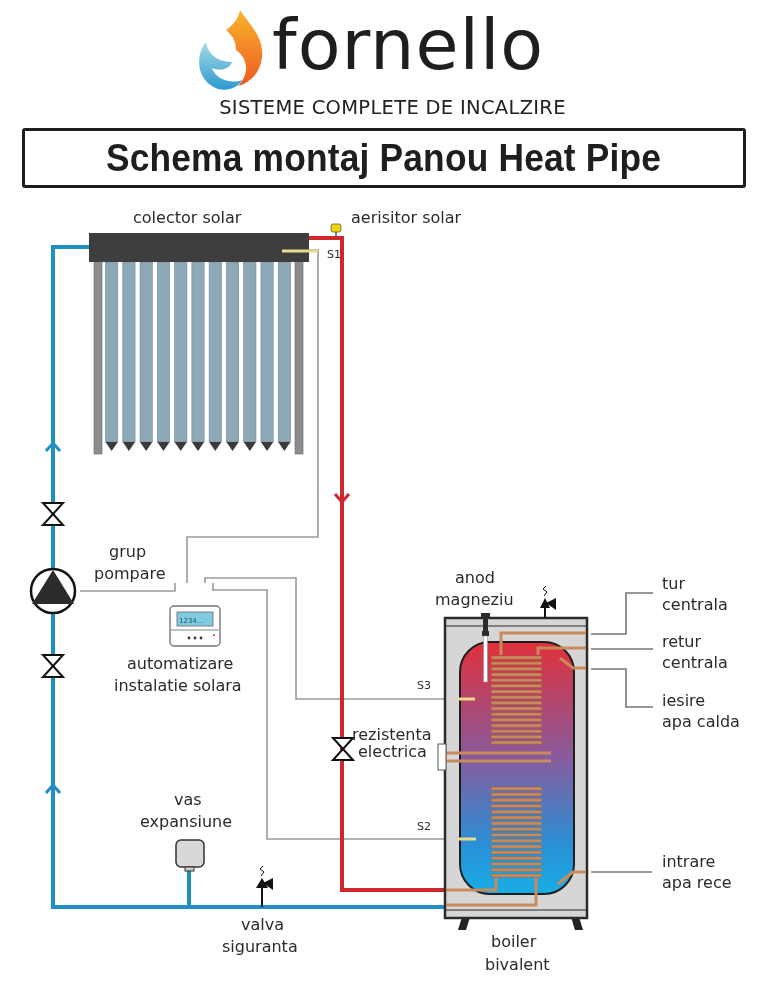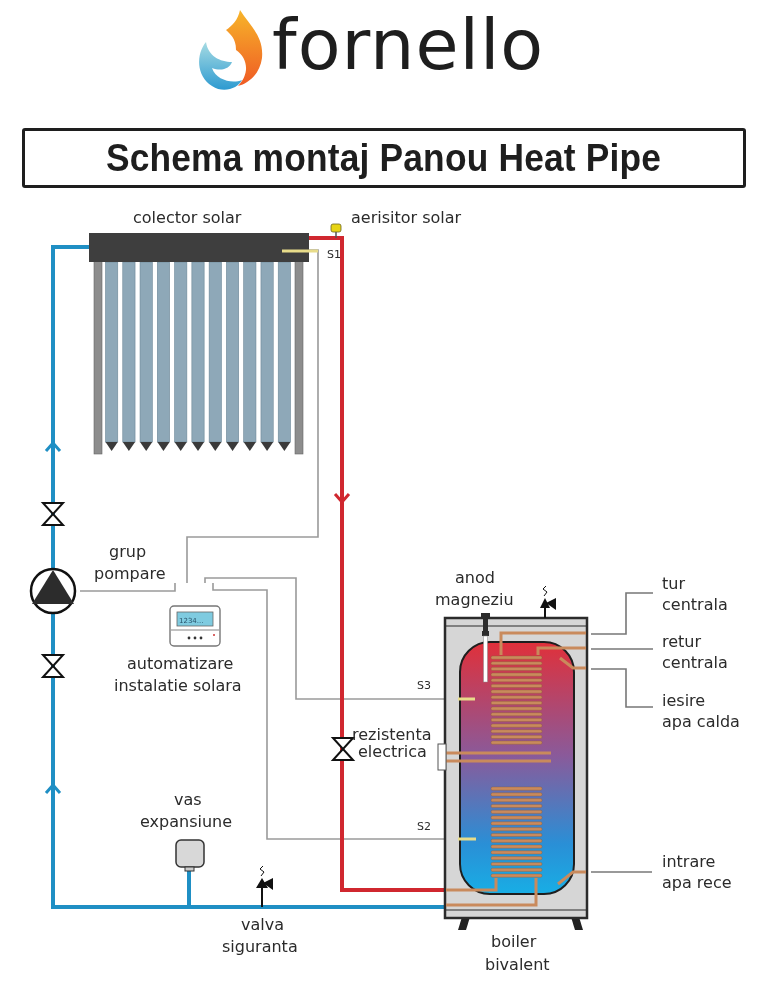--- a/index.html
+++ b/index.html
@@ -25,20 +25,21 @@
       </linearGradient>
       <linearGradient id="dropG" x1="0" y1="0" x2="0" y2="1">
         <stop offset="0" stop-color="#a6dbe3"></stop>
         <stop offset="1" stop-color="#2d9ad0"></stop>
       </linearGradient>
     </defs>
     <path d="M48 4 C58 20 72 30 70 52 C68 68 56 78 46 80 C58 68 56 52 44 44 C44 32 38 28 34 24 C40 20 46 14 48 4 Z" fill="url(#flameG)"></path>
     <path d="M14 36 C4 48 4 70 20 80 C32 88 46 82 50 74 C40 78 24 74 20 62 C30 66 38 62 40 56 C28 56 16 50 14 36 Z" fill="url(#dropG)"></path>
   </svg>
   <div class="brand">fornello</div>
+  <div class="tagline">SISTEME COMPLETE DE INCALZIRE</div>
 </div>
 
 <div class="title-box">
   <span class="title-text">Schema montaj Panou Heat Pipe</span>
 </div>
 
 <svg id="diagram" width="774" height="1001">
   <defs>
     <linearGradient id="tankG" x1="0" y1="0" x2="0" y2="1">
       <stop offset="0" stop-color="#e0303a"></stop>

